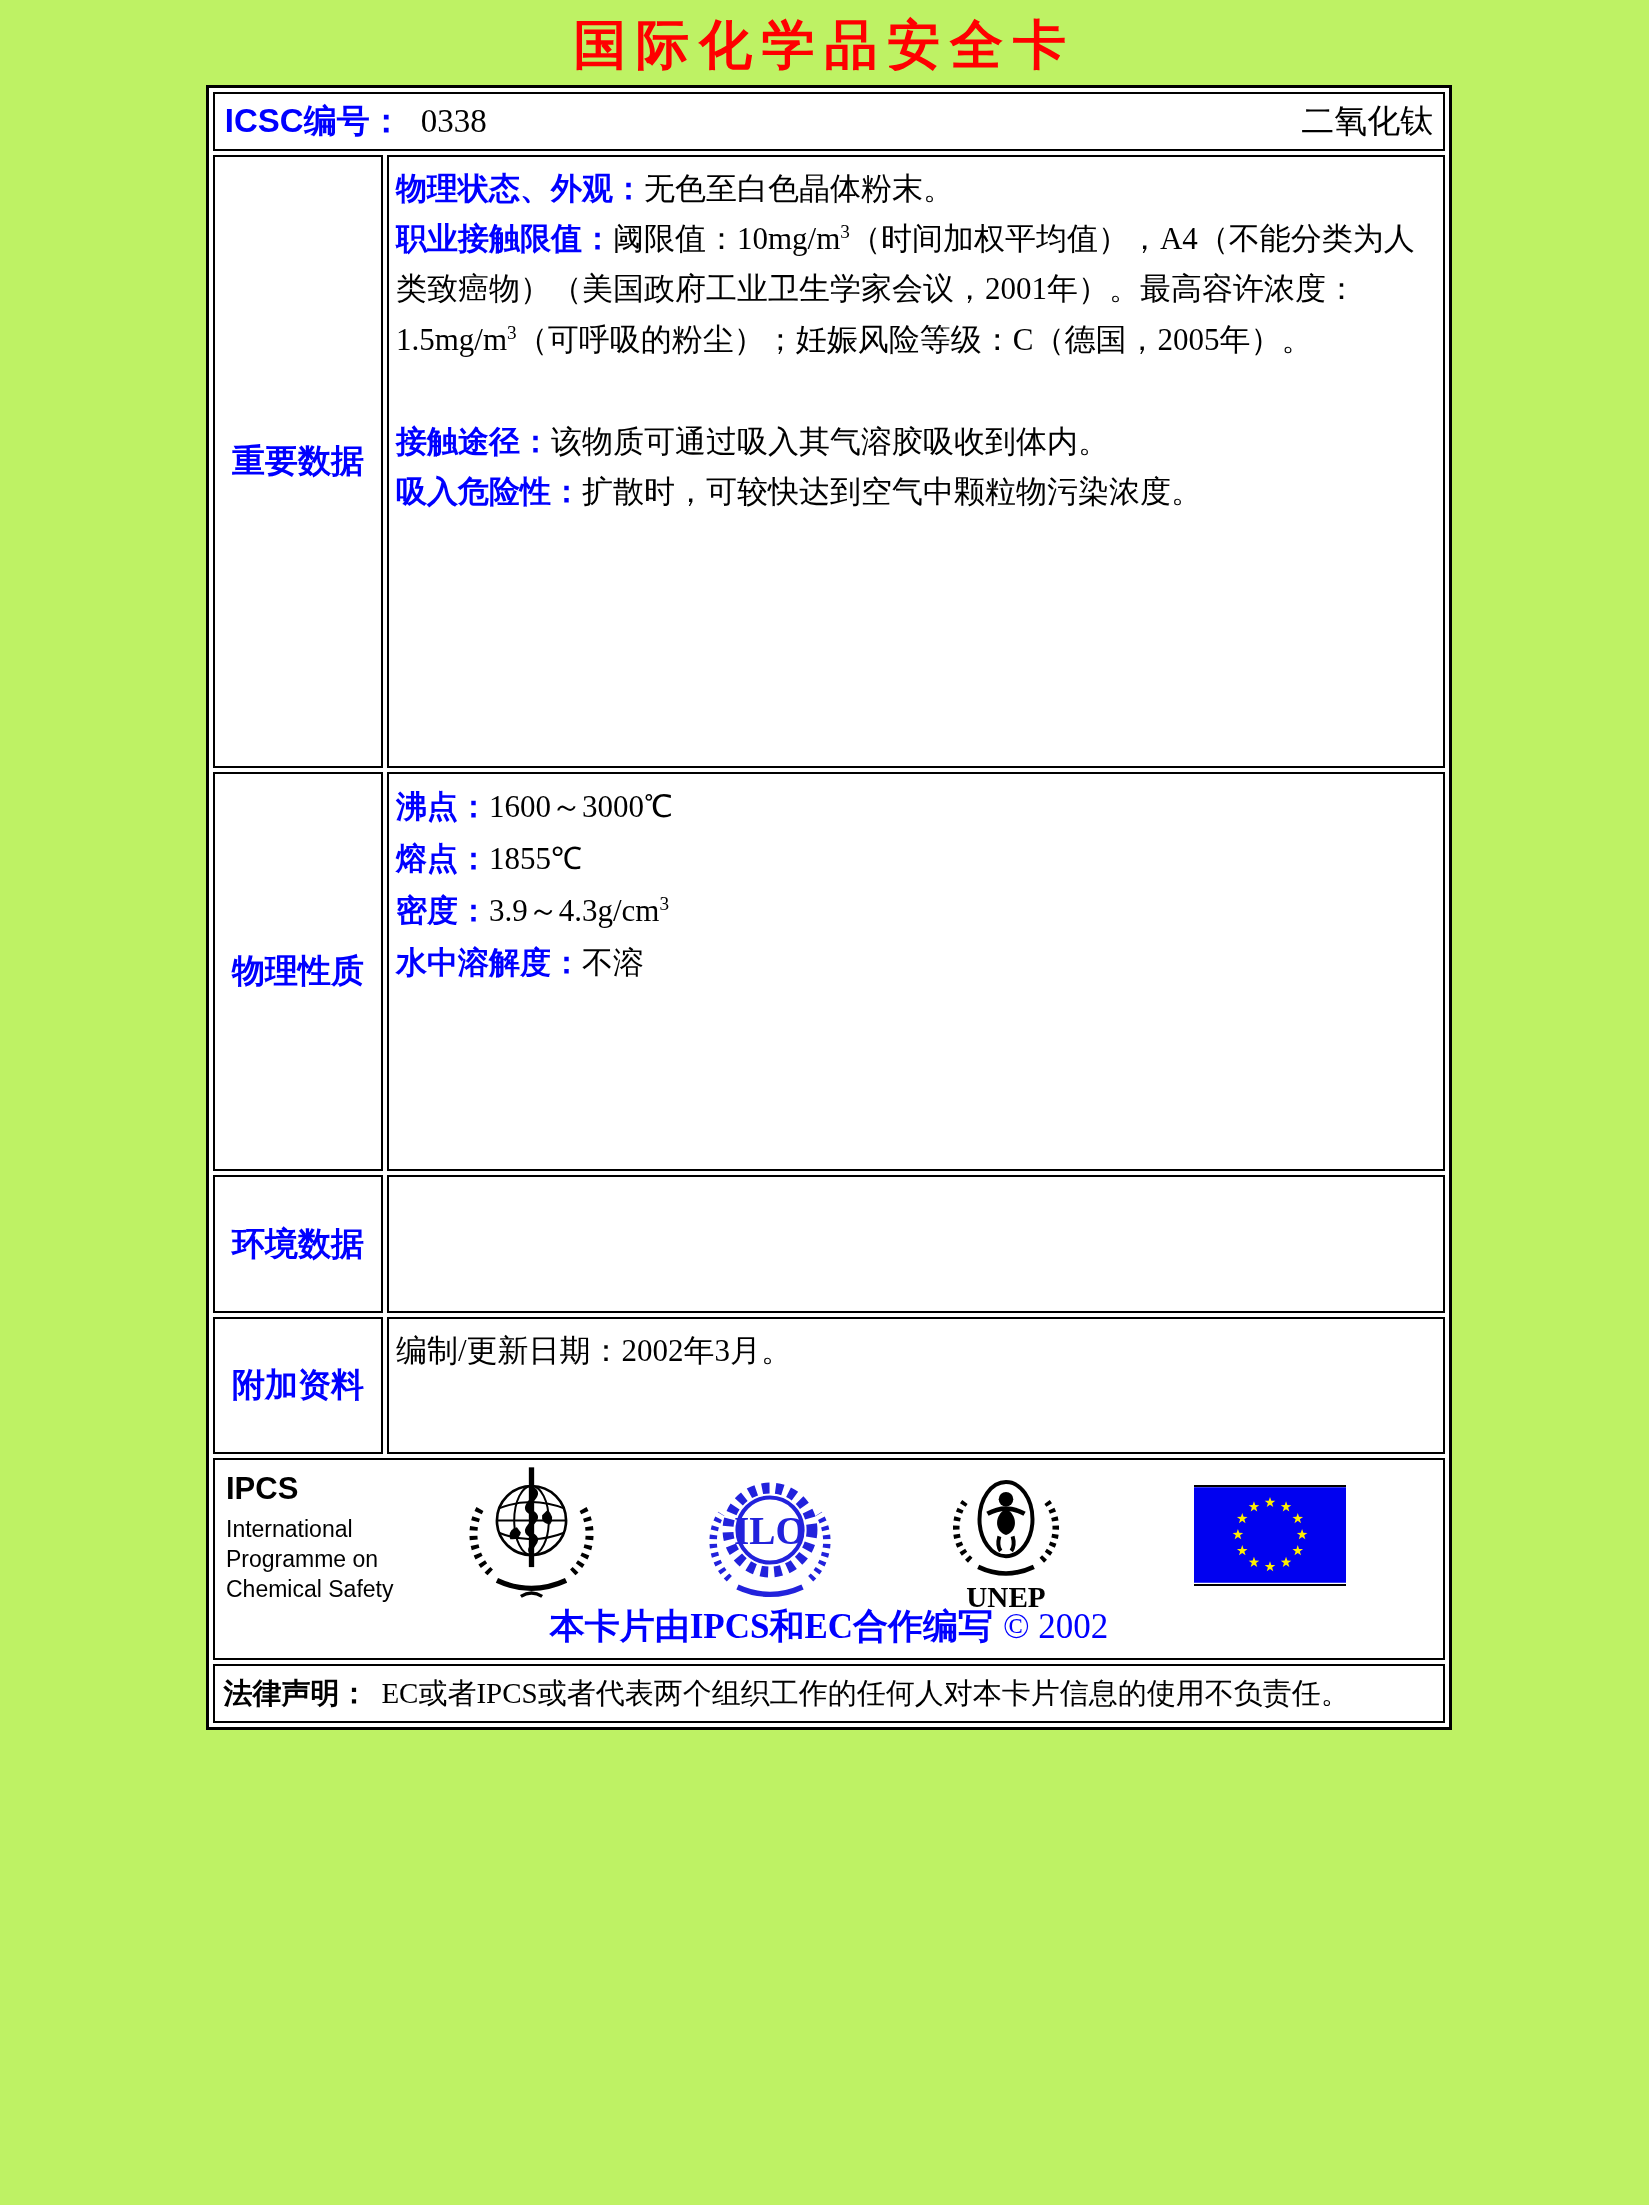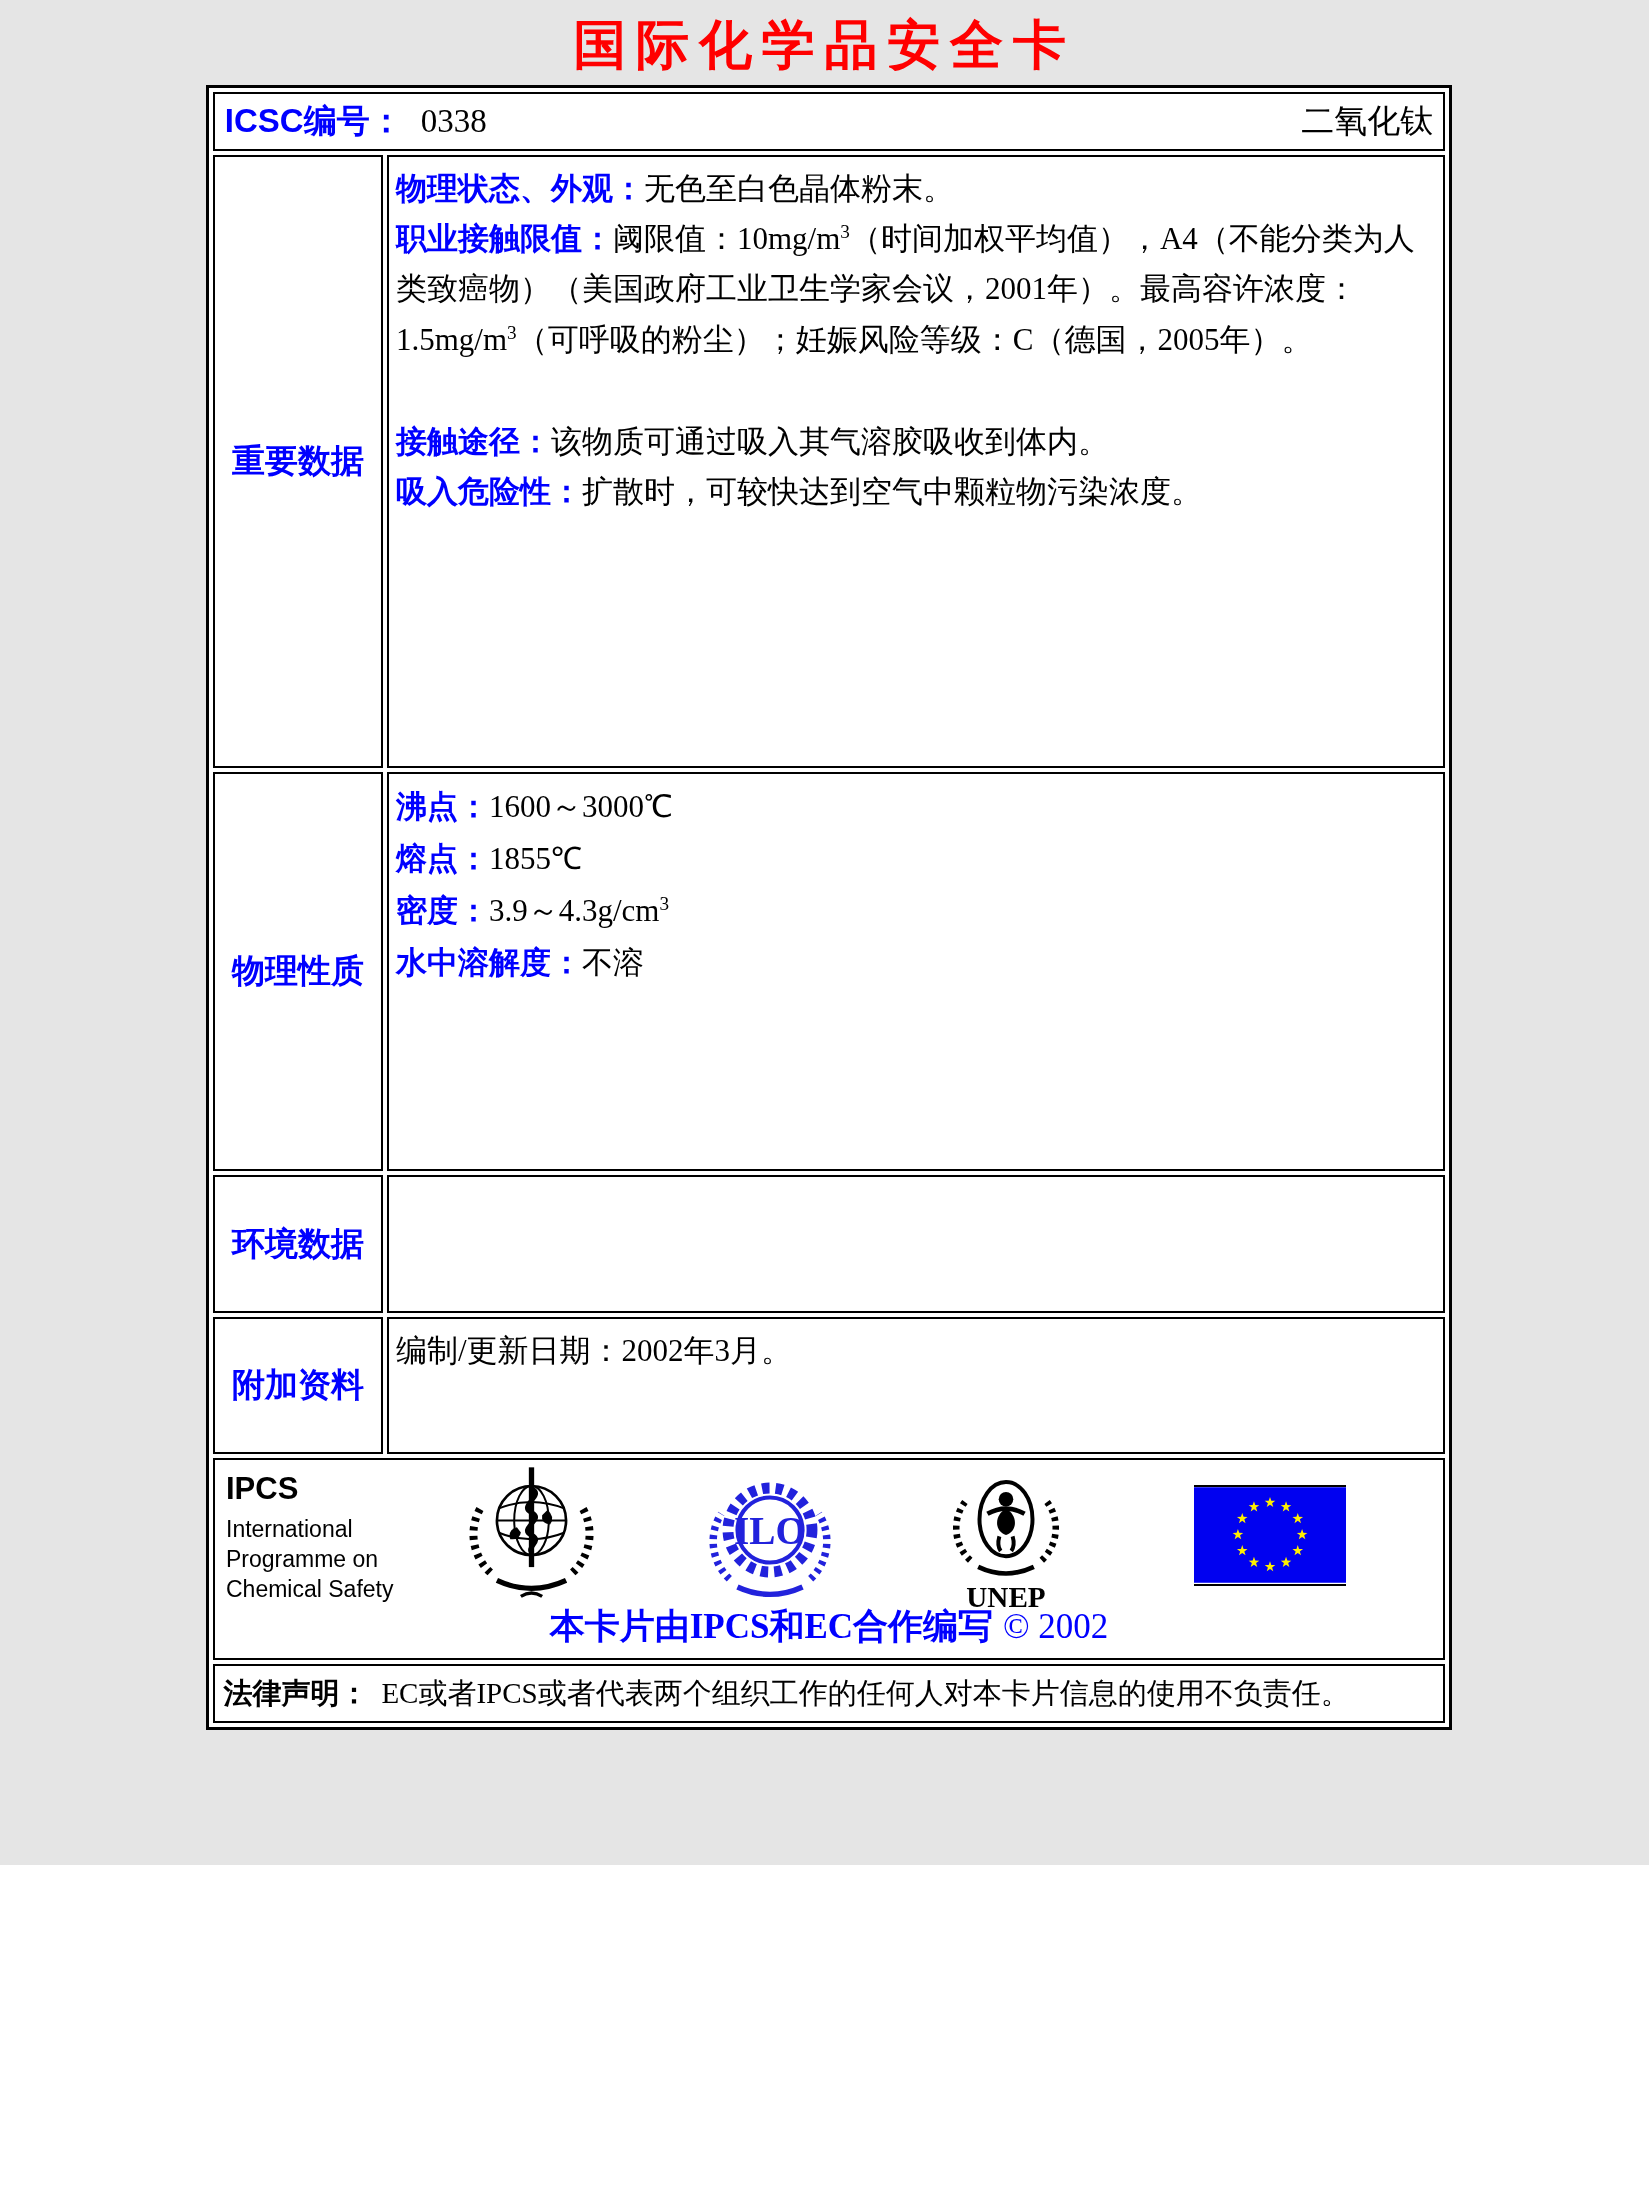--- a/index.html
+++ b/index.html
@@ -1,18 +1,18 @@
 <!DOCTYPE html>
 <html style="font-size:11px"><head>
 <meta charset="utf-8">
 <style>
   * { margin:0; padding:0; box-sizing:border-box; }
   html,body { background:#ffffff; }
   .page {
-    position:relative; width:1649px; height:1865px; background:#e5e5e5;
+    position:relative; width:1649px; height:2205px; background:#bef264;
     font-family:"Liberation Serif", serif; color:#000;
   }
   .main-title {
     position:absolute; top:9.8px; left:0; width:100%;
     text-align:center; color:#ff0000; font-weight:bold;
     font-size:53px; letter-spacing:9.8px;
     font-family:"Liberation Serif", serif;
   }
   table.card {
     position:absolute; left:206px; top:85px; width:1246px;

